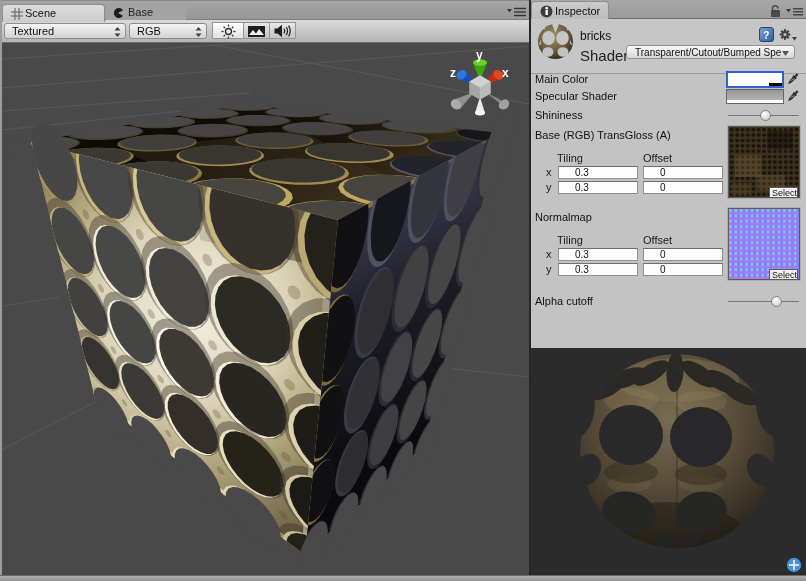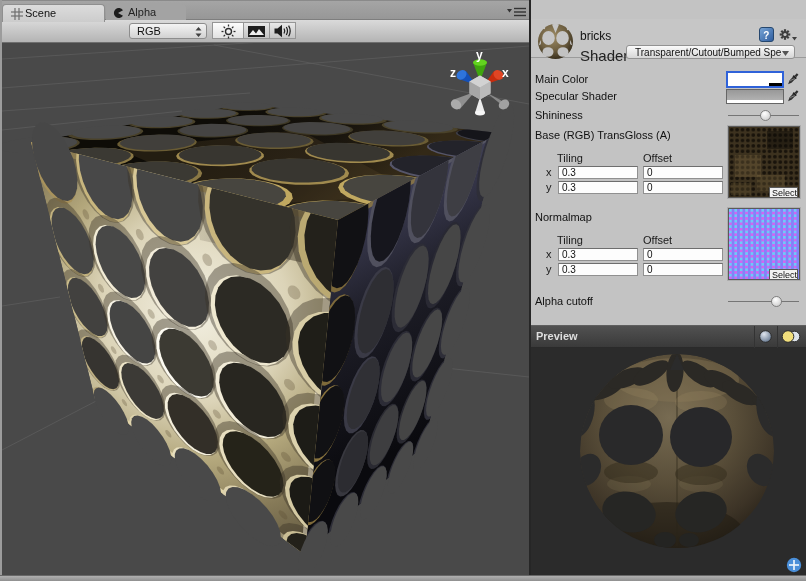--- a/index.html
+++ b/index.html
@@ -17,44 +17,44 @@
 #search{position:absolute;left:297px;top:2px;width:228px;height:15px;background:linear-gradient(#ffffff,#e8e8e8);border:1px solid #8d8d8d;border-radius:8px}
 #search .all{position:absolute;left:22px;top:1px;font-size:11px;color:#9a9a9a}
 #sview{position:absolute;left:0;top:43px;width:527px;height:532px;background:#494949}
 
 #divider{position:absolute;left:529px;top:0;width:2px;height:575px;background:#262626}
 
 #insp{position:absolute;left:531px;top:0;width:275px;height:575px;background:#c3c3c3;font-size:11px;color:#111}
 #itabbar{position:absolute;left:0;top:0;width:275px;height:19px;background:linear-gradient(#a8a8a8,#9a9a9a);border-bottom:1px solid #6f6f6f}
 #itab{position:absolute;left:0;top:1px;width:78px;height:18px;background:linear-gradient(#cacaca,#bdbdbd);border-radius:4px 4px 0 0;border:1px solid #8f8f8f;border-bottom:none}
 #itab .t{position:absolute;left:23px;top:3px;font-size:11px;color:#111}
-#ihdr{position:absolute;left:0;top:19px;width:275px;height:39px;background:#c6c6c6;border-bottom:1px solid #9b9b9b}
+#ihdr{position:absolute;left:0;top:19px;width:275px;height:55px;background:#c6c6c6;border-bottom:1px solid #9b9b9b}
 #bricks-name{position:absolute;left:49px;top:10px;font-size:12px;color:#111}
 #shader-lbl{position:absolute;left:49px;top:28px;font-size:15px;color:#222}
 #shdrop{position:absolute;left:95px;top:26px;width:169px;height:14px;background:linear-gradient(#fafafa,#d6d6d6);border:1px solid #929292;border-radius:3px;font-size:10px;color:#111;line-height:13px;padding-left:8px}
 .lbl{position:absolute;left:4px;font-size:11px;color:#111}
 .slbl{position:absolute;font-size:11px;color:#1a1a1a}
 .well{position:absolute;left:195px;width:58px}
-.field{position:absolute;height:13px;background:#fdfdfd;border:1px solid #909090;border-top-color:#6e6e6e;font-size:10px;color:#111;line-height:11px;padding-left:3px}
+.field{position:absolute;height:13px;background:#fdfdfd;border:1px solid #909090;border-top-color:#6e6e6e;font-size:10px;color:#111;line-height:11px;padding-left:16px}
 .track{position:absolute;height:1px;background:#868686;border-top:1px solid #757575}
 .knob{position:absolute;width:11px;height:11px;border-radius:6px;background:radial-gradient(circle at 40% 30%,#ffffff,#d6d6d6 70%,#bcbcbc);border:1px solid #808080}
 .thumb{position:absolute;left:197px;width:72px;height:72px;border:1px solid #5a5a5a;outline:1px solid #adadad}
 .selbtn{position:absolute;left:238px;width:29px;height:11px;background:#f2f2f2;border:1px solid #5a5a5a;font-size:9px;color:#111;text-align:right;line-height:10px}
 #pbar{position:absolute;left:0;top:325px;width:275px;height:23px;background:linear-gradient(#515151,#3a3a3a);border-top:1px solid #5f5f5f;border-bottom:1px solid #2a2a2a}
 #pbar .t{position:absolute;left:5px;top:4px;font-size:11px;font-weight:bold;color:#dedede}
 #pbody{position:absolute;left:0;top:348px;width:275px;height:227px;background:#2b2b2b}
 #bstrip{position:absolute;left:0;top:575px;width:806px;height:6px;background:linear-gradient(#b0b0b0,#8f8f8f);border-top:1px solid #686868}
 #ledge{position:absolute;left:0;top:0;width:2px;height:575px;background:#9c9c9c}
 </style></head><body>
 <div id="win">
 
 <div id="scene">
  <div id="stabs">
   <div id="gtab">
-          <span class="t">Alpha</span>
+          <span class="t">Base</span>
     <svg class="abs" style="left:6px;top:3px" width="12" height="12" viewBox="0 0 12 12">
             <path d="M11 3.2 A5 5 0 1 0 11 8.8 L6 6 Z" fill="#1c1c1c"></path>
           </svg>
   </div>
   <div id="stab">
           <span class="t">Scene</span>
    <svg class="abs" style="left:8px;top:3px" width="12" height="12" viewBox="0 0 12 12">
             <g stroke="#6f6f6f" stroke-width="1.2">
               <line x1="4" y1="0" x2="4" y2="12"></line>
               <line x1="8" y1="0" x2="8" y2="12"></line>
@@ -66,20 +66,25 @@
   <svg class="abs" style="left:505px;top:6px" width="20" height="10" viewBox="0 0 20 10">
           <path d="M0 2 L5 2 L2.5 5.5 Z" fill="#333"></path>
           <g stroke="#333" stroke-width="1.4">
             <line x1="7" y1="1.5" x2="19" y2="1.5"></line>
             <line x1="7" y1="5" x2="19" y2="5"></line>
             <line x1="7" y1="8.5" x2="19" y2="8.5"></line>
           </g>
         </svg>
  </div>
  <div id="stoolbar">
+  <div class="popup" style="left:2px;width:122px">Textured
+    <svg class="abs" style="right:4px;top:3px" width="7" height="10" viewBox="0 0 7 10">
+            <path d="M0.5 3.5 L3.5 0 L6.5 3.5 Z M0.5 6.5 L3.5 10 L6.5 6.5 Z" fill="#404040"></path>
+          </svg>
+  </div>
   <div class="popup" style="left:127px;width:78px">RGB
     <svg class="abs" style="right:4px;top:3px" width="7" height="10" viewBox="0 0 7 10">
             <path d="M0.5 3.5 L3.5 0 L6.5 3.5 Z M0.5 6.5 L3.5 10 L6.5 6.5 Z" fill="#404040"></path>
           </svg>
   </div>
   <div class="tbtn" style="left:210px;width:32px;background:linear-gradient(#fdfdfd,#e2e2e2);border-left:1px solid #969696">
     <svg class="abs" style="left:8px;top:1px" width="15" height="15" viewBox="0 0 15 15">
             <circle cx="7.5" cy="7.5" r="3" fill="none" stroke="#2e2e2e" stroke-width="1.4"></circle>
             <g stroke="#2e2e2e" stroke-width="1.3">
               <line x1="7.5" y1="0.5" x2="7.5" y2="2.5"></line>
@@ -376,20 +381,42 @@
    <text x="36" y="12" font-family="Liberation Sans" font-size="12" font-weight="bold" fill="#fff">y</text>
    <text x="62" y="30" font-family="Liberation Sans" font-size="12" font-weight="bold" fill="#fff">x</text>
    <text x="10" y="30" font-family="Liberation Sans" font-size="12" font-weight="bold" fill="#fff">z</text>
 </svg>
  </div>
 </div>
 <div id="ledge"></div>
 <div id="divider"></div>
 
 <div id="insp">
+ <div id="itabbar">
+  <div id="itab">
+          <span class="t">Inspector</span>
+   <svg class="abs" style="left:8px;top:3px" width="13" height="13" viewBox="0 0 13 13">
+            <circle cx="6.5" cy="6.5" r="6" fill="#3c3c3c"></circle>
+            <rect x="5.5" y="5" width="2.4" height="5" fill="#fff"></rect>
+            <circle cx="6.7" cy="3.2" r="1.4" fill="#fff"></circle>
+          </svg>
+  </div>
+  <svg class="abs" style="left:238px;top:5px" width="13" height="12" viewBox="0 0 13 12">
+          <rect x="2" y="5" width="9" height="7" rx="1" fill="#4a4a4a"></rect>
+          <path d="M3.5 5 V3.5 Q3.5 0.8 6.3 0.8 Q9 0.8 9 3.5" fill="none" stroke="#4a4a4a" stroke-width="1.6"></path>
+        </svg>
+  <svg class="abs" style="left:255px;top:8px" width="17" height="8" viewBox="0 0 17 8">
+          <path d="M0 1 L5 1 L2.5 4.5 Z" fill="#3a3a3a"></path>
+          <g stroke="#3a3a3a" stroke-width="1.3">
+            <line x1="7" y1="0.8" x2="17" y2="0.8"></line>
+            <line x1="7" y1="3.8" x2="17" y2="3.8"></line>
+            <line x1="7" y1="6.8" x2="17" y2="6.8"></line>
+          </g>
+        </svg>
+ </div>
  <div id="ihdr">
         <svg class="abs" style="left:6px;top:4px" width="37" height="37" viewBox="0 0 37 37">
 <defs>
             <radialGradient id="ballg" cx="0.42" cy="0.35" r="0.75">
               <stop offset="0" stop-color="#9e8d66"></stop>
               <stop offset="0.55" stop-color="#6d5e40"></stop>
               <stop offset="1" stop-color="#241d10"></stop>
             </radialGradient>
           </defs>
 <circle cx="18.5" cy="18.5" r="17.5" fill="url(#ballg)"></circle>
@@ -507,38 +534,20 @@
   <span class="slbl" style="left:112px;top:234px">Offset</span>
   <span class="slbl" style="left:15px;top:248px">x</span>
   <div class="field" style="left:27px;top:248px;width:80px">0.3</div>
   <div class="field" style="left:112px;top:248px;width:80px">0</div>
   <span class="slbl" style="left:15px;top:263px">y</span>
   <div class="field" style="left:27px;top:263px;width:80px">0.3</div>
   <div class="field" style="left:112px;top:263px;width:80px">0</div>
  <span class="lbl" style="top:295px">Alpha cutoff</span>
  <div class="track" style="left:197px;top:301px;width:71px"></div>
  <div class="knob" style="left:240px;top:296px"></div>
- <div id="pbar">
-        <span class="t">Preview</span>
-  <div class="abs" style="left:223px;top:0px;width:1px;height:22px;background:#333"></div>
-  <div class="abs" style="left:246px;top:0px;width:1px;height:22px;background:#333"></div>
-  <svg class="abs" style="left:228px;top:4px" width="13" height="13" viewBox="0 0 13 13">
-          <defs>
-            <radialGradient id="sphg" cx="0.38" cy="0.3" r="0.8">
-              <stop offset="0" stop-color="#dfe5ee"></stop>
-              <stop offset="1" stop-color="#5d7089"></stop>
-            </radialGradient>
-          </defs>
-          <circle cx="6.5" cy="6.5" r="5.8" fill="url(#sphg)" stroke="#2c2c2c"></circle>
-        </svg>
-  <svg class="abs" style="left:250px;top:4px" width="21" height="13" viewBox="0 0 21 13">
-          <circle cx="13.5" cy="6.5" r="5.3" fill="#dde3ea" stroke="#2c2c2c"></circle>
-          <circle cx="7" cy="6.5" r="5.8" fill="#f2df7c" stroke="#2c2c2c"></circle>
-        </svg>
- </div>
  <div id="pbody">
         <svg class="abs" style="left:41px;top:0px" width="210" height="210" viewBox="0 0 210 210">
 <defs>
 <radialGradient id="spg" cx="0.46" cy="0.33" r="0.75">
 <stop offset="0" stop-color="#776b52"></stop>
               <stop offset="0.45" stop-color="#594e39"></stop>
               <stop offset="0.78" stop-color="#3c3326"></stop>
               <stop offset="1" stop-color="#221c14"></stop>
             </radialGradient>
 <clipPath id="spc">

